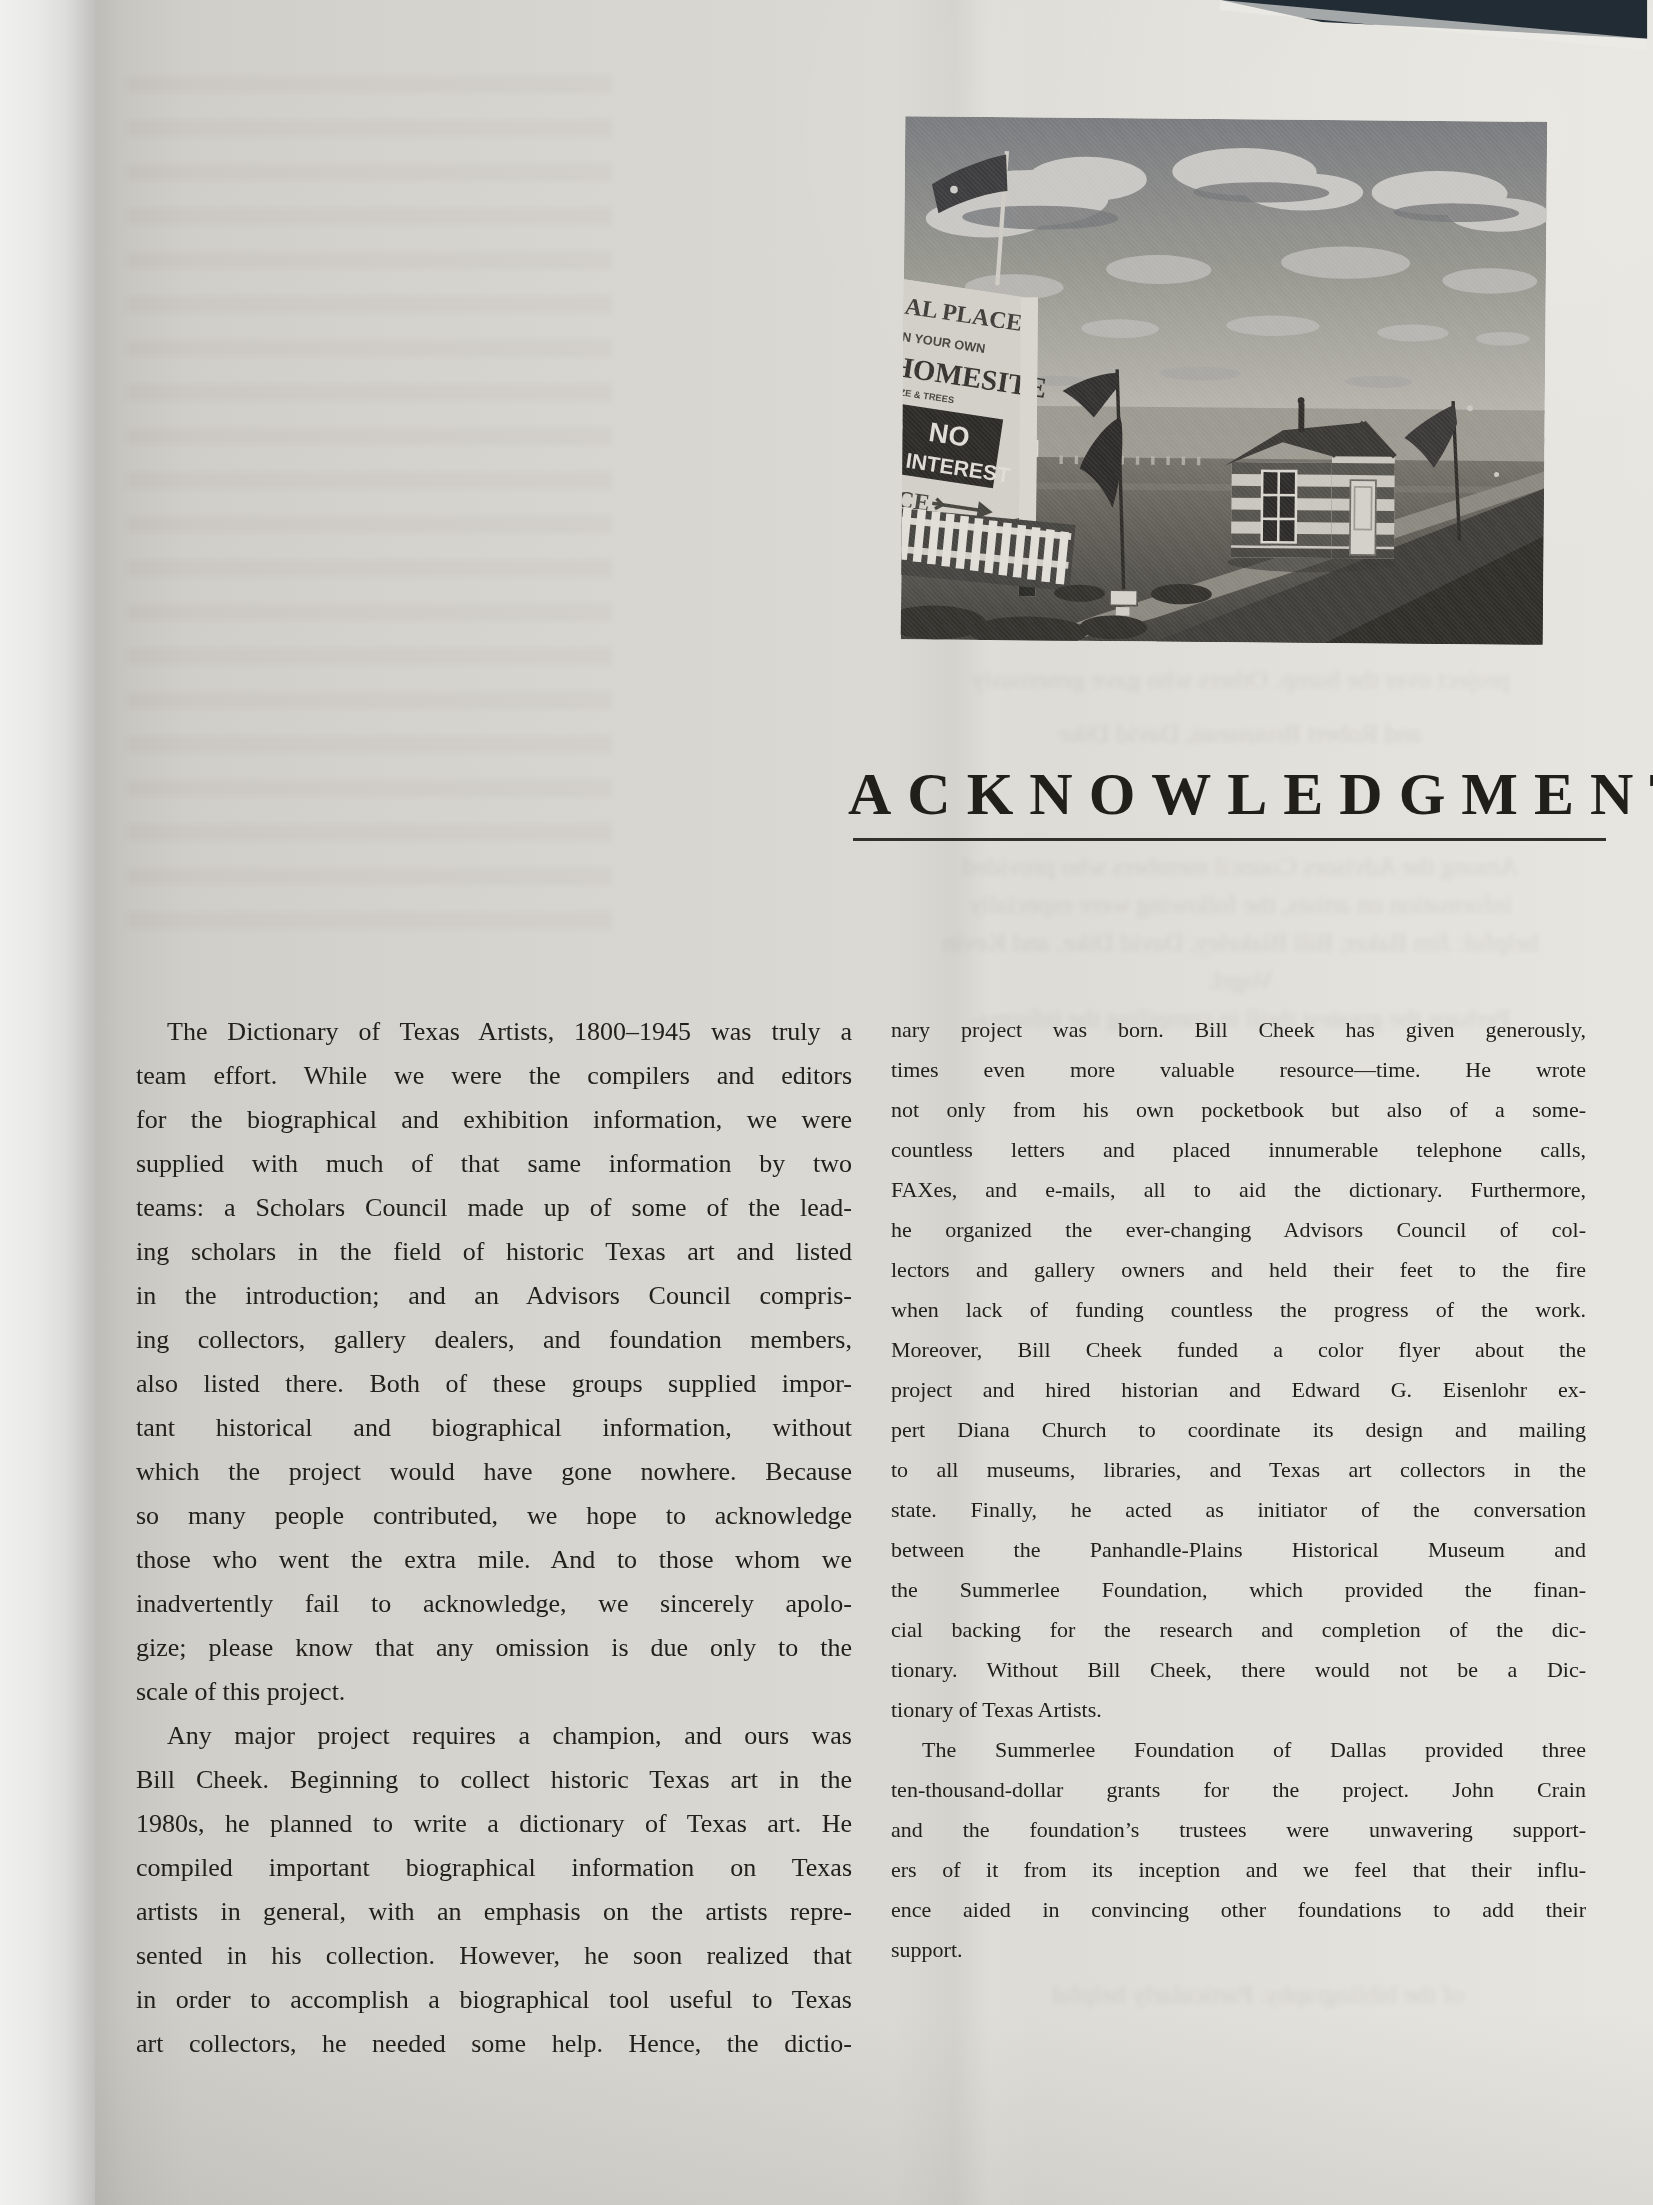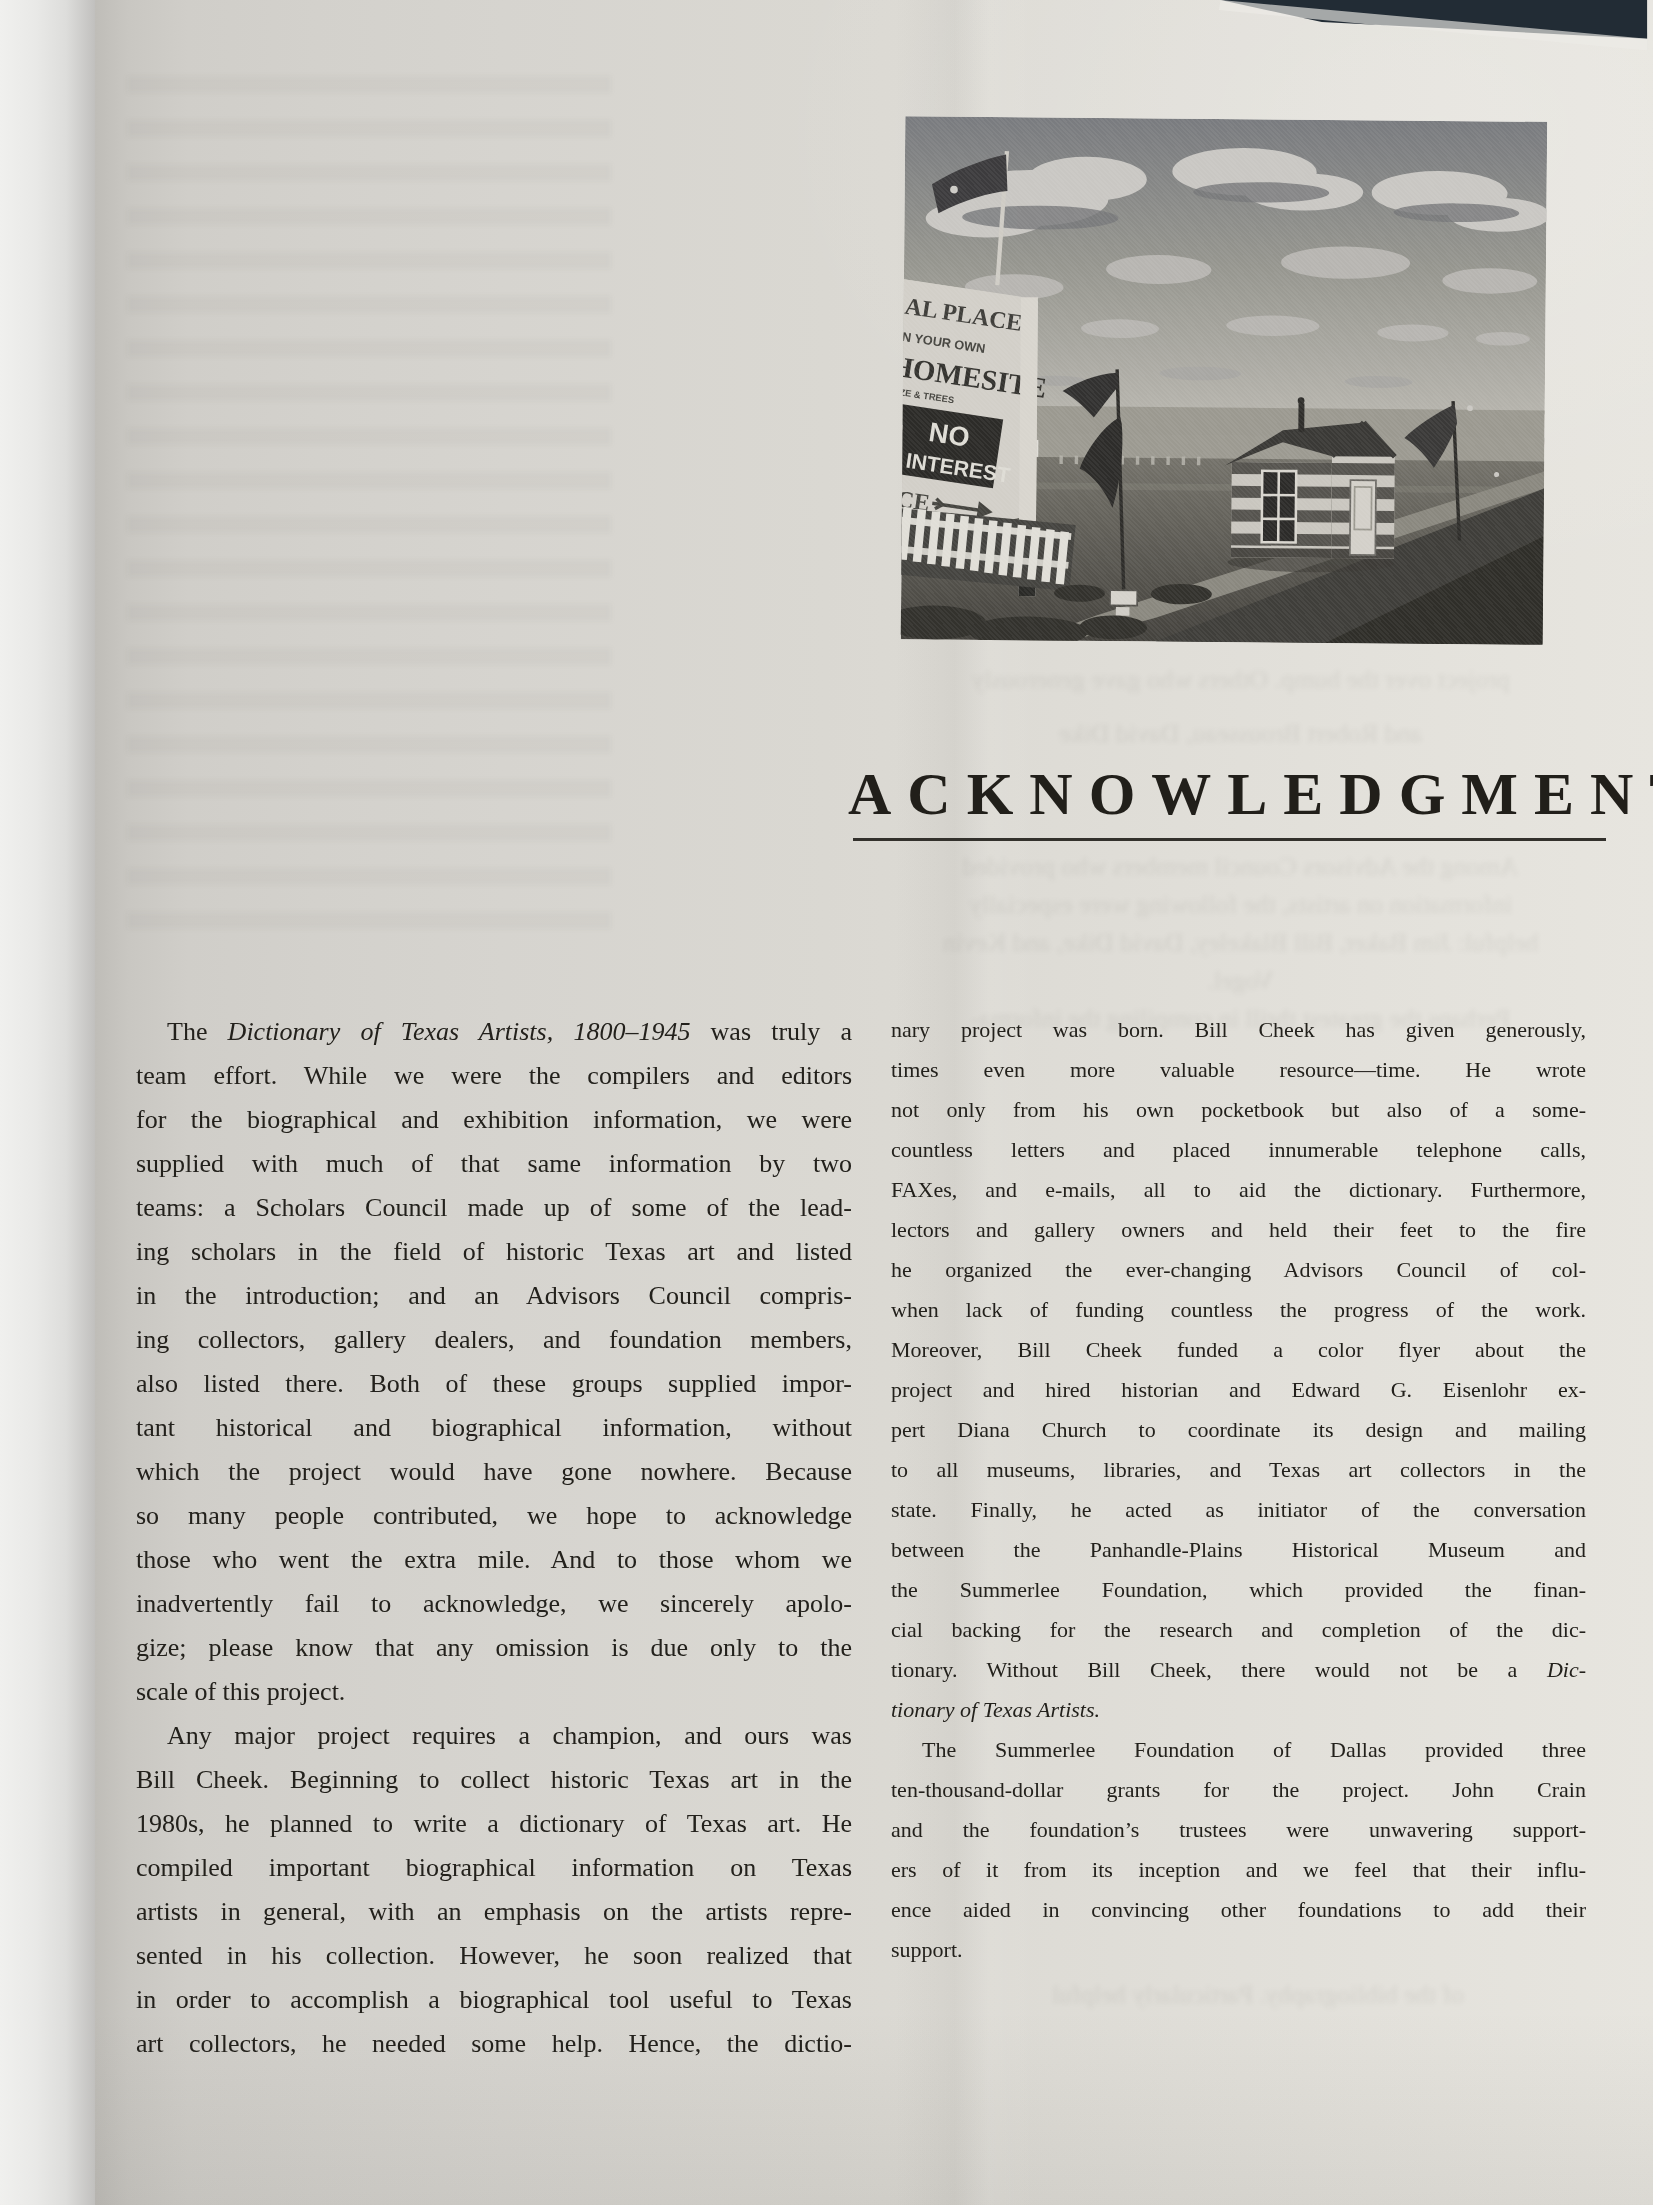--- a/index.html
+++ b/index.html
@@ -30,21 +30,21 @@
   #title-rule{position:absolute;left:853px;top:838px;width:753px;height:3.4px;background:#33312c;}
   
   .col{position:absolute;top:1010px;color:#23211c;}
   #col-left{left:136px;width:716px;font-size:26px;}
   #col-right{left:891px;width:695px;font-size:22px;}
   .tline{text-align:justify;text-align-last:justify;overflow:hidden;}
   #col-left .tline{height:44px;line-height:44px;}
   #col-right .tline{height:40px;line-height:40px;}
   .tline.pend{text-align-last:left;}
   .tline.indent{text-indent:31px;}
-  .it{font-style:italic;}
+  .it{}
   
   #painting{position:absolute;left:903px;top:119px;width:642px;height:523px;transform:rotate(0.5deg);}
   #painting svg{display:block;}
   #halftone{position:absolute;inset:0;pointer-events:none;
     background:repeating-linear-gradient(45deg,rgba(255,255,255,0.05) 0 1.7px,transparent 1.7px 3.4px);}
 </style>
 </head>
 <body>
 
 <div id="photo">
@@ -282,22 +282,22 @@
       <div class="tline"><span>sented in his collection. However, he soon realized that</span></div>
       <div class="tline"><span>in order to accomplish a biographical tool useful to Texas</span></div>
       <div class="tline"><span>art collectors, he needed some help. Hence, the dictio-</span></div>
     </div>
   <div id="col-right" class="col">
       <div class="tline"><span>nary project was born. Bill Cheek has given generously,</span></div>
       <div class="tline"><span>times even more valuable resource—time. He wrote</span></div>
       <div class="tline"><span>not only from his own pocketbook but also of a some-</span></div>
       <div class="tline"><span>countless letters and placed innumerable telephone calls,</span></div>
       <div class="tline"><span>FAXes, and e-mails, all to aid the dictionary. Furthermore,</span></div>
+      <div class="tline"><span>he organized the ever-changing Advisors Council of col-</span></div>
       <div class="tline"><span>lectors and gallery owners and held their feet to the fire</span></div>
-      <div class="tline"><span>he organized the ever-changing Advisors Council of col-</span></div>
       <div class="tline"><span>when lack of funding countless the progress of the work.</span></div>
       <div class="tline"><span>Moreover, Bill Cheek funded a color flyer about the</span></div>
       <div class="tline"><span>project and hired historian and Edward G. Eisenlohr ex-</span></div>
       <div class="tline"><span>pert Diana Church to coordinate its design and mailing</span></div>
       <div class="tline"><span>to all museums, libraries, and Texas art collectors in the</span></div>
       <div class="tline"><span>state. Finally, he acted as initiator of the conversation</span></div>
       <div class="tline"><span>between the Panhandle-Plains Historical Museum and</span></div>
       <div class="tline"><span>the Summerlee Foundation, which provided the finan-</span></div>
       <div class="tline"><span>cial backing for the research and completion of the dic-</span></div>
       <div class="tline"><span>tionary. Without Bill Cheek, there would not be a </span><span class="it">Dic-</span></div>

